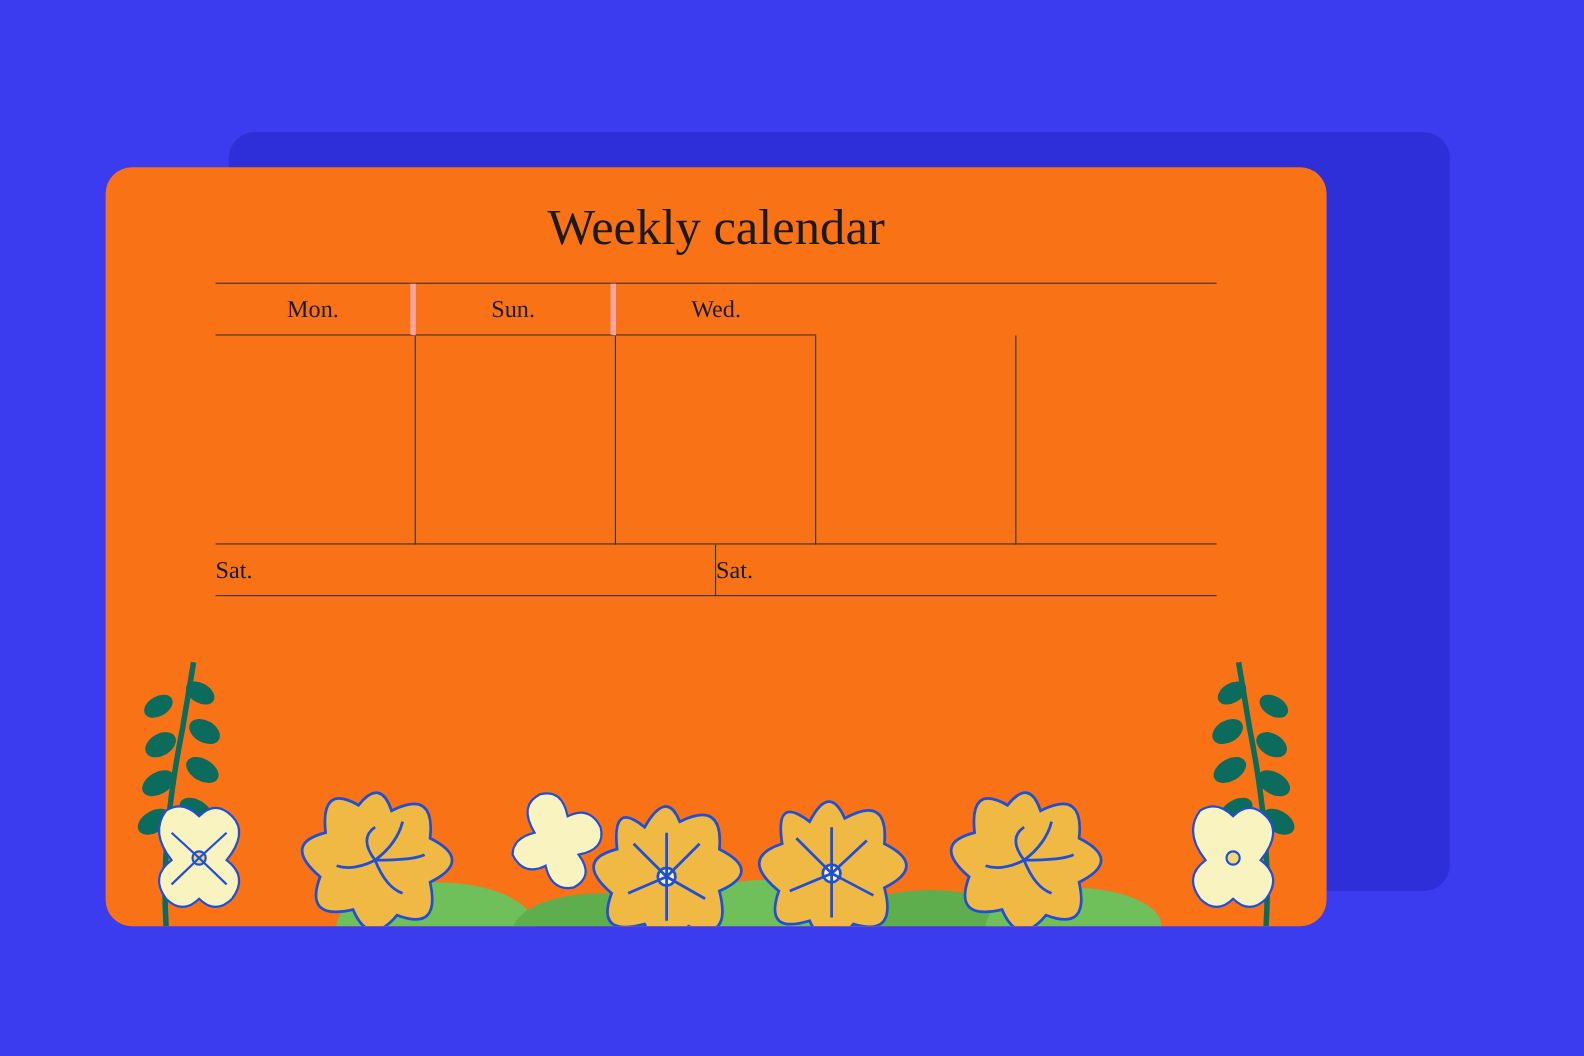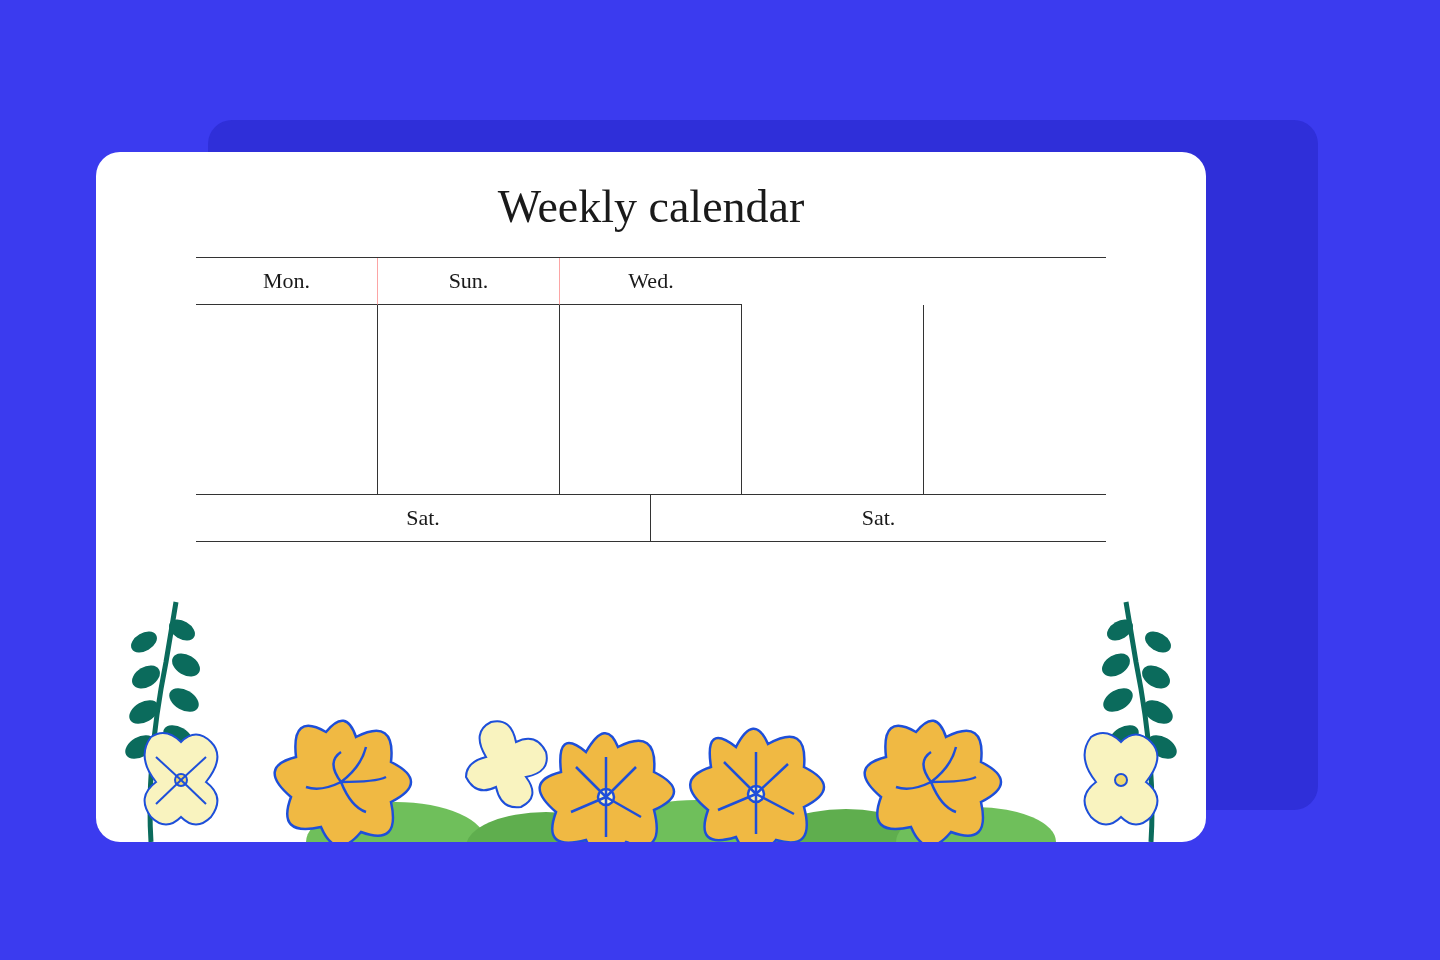--- a/index.html
+++ b/index.html
@@ -18,21 +18,21 @@
       height: 690px;
       background: #2F2FD9;
       border-radius: 24px;
       top: 120px;
       left: 208px;
     }
     .main-card {
       position: absolute;
       width: 1110px;
       height: 690px;
-      background: #ffffff;
+      background: #f97316;
       border-radius: 24px;
       top: 152px;
       left: 96px;
       overflow: hidden;
     }
     .title {
       text-align: center;
       font-size: 46px;
       font-weight: 400;
       color: #1a1a1a;
@@ -46,21 +46,21 @@
     .weekday-row {
       display: grid;
       grid-template-columns: repeat(5, 1fr);
       border-top: 1px solid #333;
     }
     .weekday-header {
       text-align: center;
       padding: 10px 0;
       font-size: 22px;
       color: #1a1a1a;
-      border-right: 1px solid #fca5a5;
+      border-right: 5px solid #fca5a5;
       border-bottom: 1px solid #333;
     }
     .weekday-header:last-child {
       border-right: none;
     }
     .weekday-cells {
       display: grid;
       grid-template-columns: repeat(5, 1fr);
     }
     .weekday-cell {
@@ -69,21 +69,20 @@
       border-bottom: 1px solid #333;
     }
     .weekday-cell:last-child {
       border-right: none;
     }
     .weekend-row {
       display: grid;
       grid-template-columns: 1fr 1fr;
     }
     .weekend-header {
-      text-align: center;
       padding: 10px 0;
       font-size: 22px;
       color: #1a1a1a;
       border-right: 1px solid #333;
       border-bottom: 1px solid #333;
     }
     .weekend-header:last-child {
       border-right: none;
     }
     .flowers {

